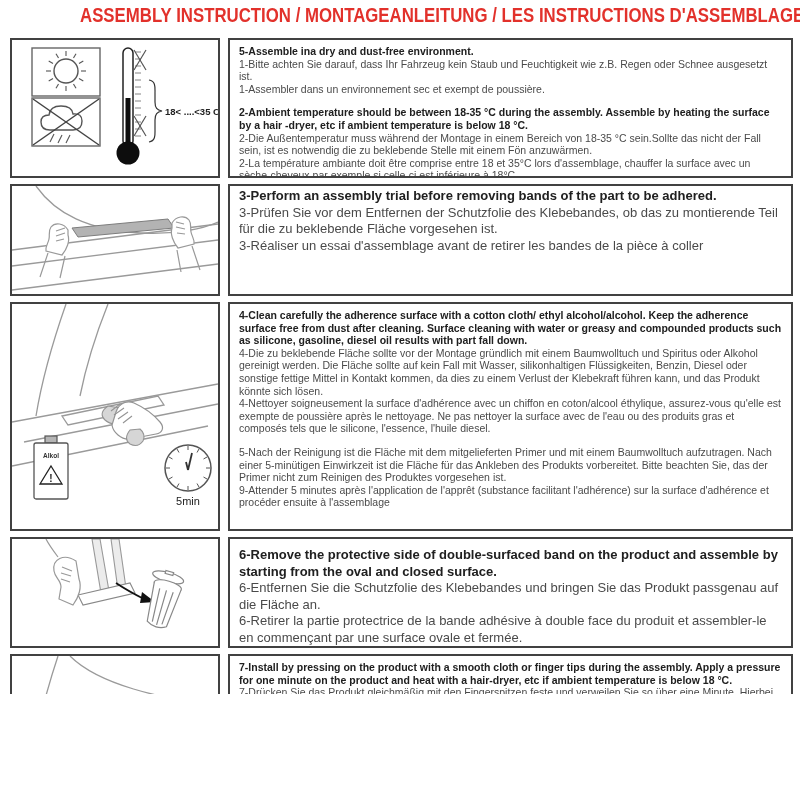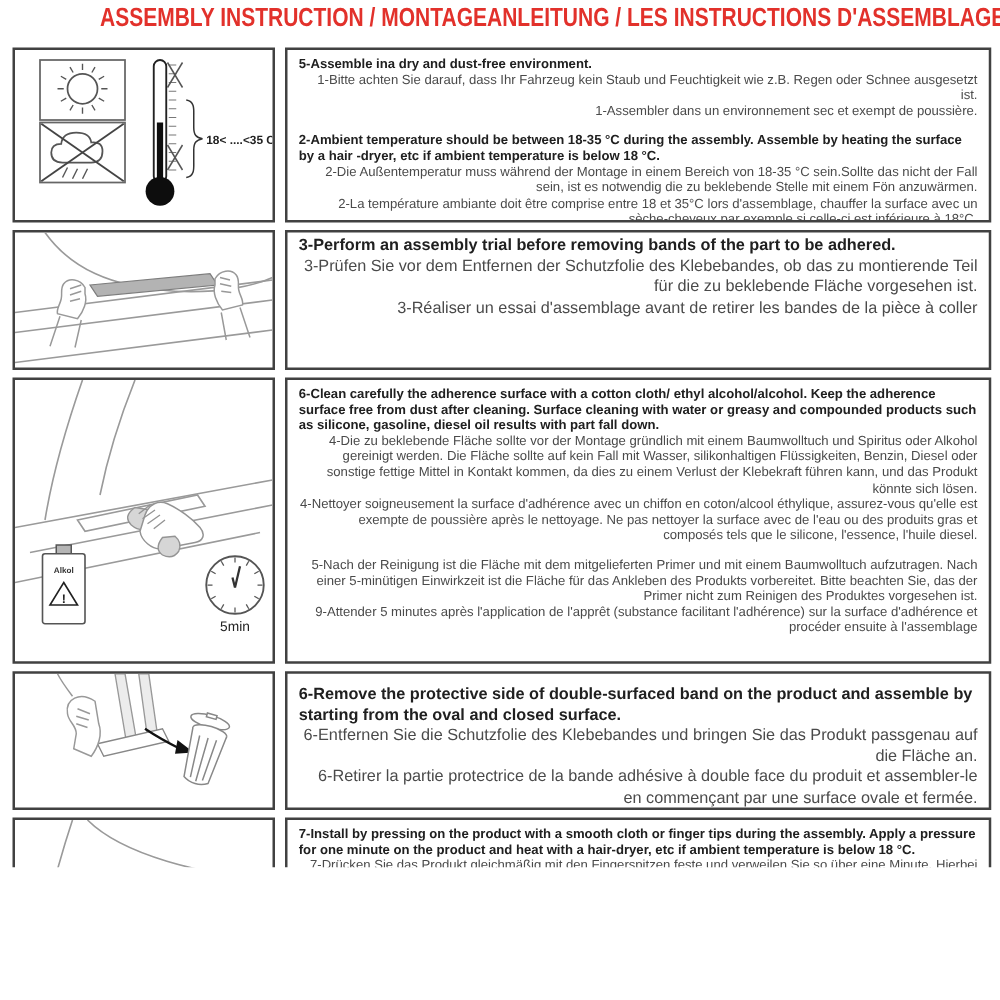--- a/index.html
+++ b/index.html
@@ -6,21 +6,21 @@
   .page{position:relative;width:800px;height:694px;background:#fff;overflow:hidden;
         font-family:"Liberation Sans", sans-serif;}
   .title{position:absolute;top:3px;left:0;right:0;text-align:center;white-space:nowrap;
          font-size:21px;font-weight:800;color:#e2312b;transform:scaleX(.8);letter-spacing:0;}
   .cell{position:absolute;border:2px solid #414141;background:#fff;box-sizing:border-box;}
   .icon-cell{left:10px;width:210px;overflow:hidden;}
   .text-cell{left:228px;width:565px;padding:5px 9px;overflow:hidden;color:#4a4a4a;}
   .small{font-size:10.5px;line-height:1.2;}
   .big{font-size:13px;line-height:1.27;}
   .en{font-weight:bold;color:#202020;}
-  .ln{color:#4a4a4a;text-align:right;}
+  .ln{color:#4a4a4a;}
   .sec + .sec{margin-top:11px;}
   .vpad16{padding-top:2px;}
   .vpad8{padding-top:8px;}
   .logo{position:absolute;left:650px;top:746px;width:146px;height:52px;background:#fff;
         display:flex;align-items:center;justify-content:flex-end;
         font-family:"DejaVu Sans", sans-serif;font-weight:bold;font-size:44px;letter-spacing:-3px;flex-direction:column;}
   .logo span{-webkit-text-stroke:1.3px currentColor;}
   .lb{color:#101010;}
   .lr{color:#da251c;}
   svg{display:block;}
@@ -179,21 +179,21 @@
             <line x1="-11" y1="-19" x2="-9" y2="-15.5"></line>
         </g>
         <line x1="0" y1="2" x2="4" y2="-15" stroke="#333" stroke-width="1.8"></line>
         <line x1="0" y1="2" x2="-2" y2="-6" stroke="#333" stroke-width="1.8"></line>
         <text x="0" y="37" text-anchor="middle" font-size="11" fill="#222">5min</text>
       </g>
     </svg>
   </div>
   <div class="cell text-cell small" style="top:302px;height:229px">
     <div class="sec">
-      <div class="en">6-Clean carefully the adherence surface with a cotton cloth/ ethyl alcohol/alcohol. Keep the adherence surface free from dust after cleaning. Surface cleaning with water or greasy and compounded products such as silicone, gasoline, diesel oil results with part fall down.</div>
+      <div class="en">4-Clean carefully the adherence surface with a cotton cloth/ ethyl alcohol/alcohol. Keep the adherence surface free from dust after cleaning. Surface cleaning with water or greasy and compounded products such as silicone, gasoline, diesel oil results with part fall down.</div>
       <div class="ln">4-Die zu beklebende Fläche sollte vor der Montage gründlich mit einem Baumwolltuch und Spiritus oder Alkohol gereinigt werden. Die Fläche sollte auf kein Fall mit Wasser, silikonhaltigen Flüssigkeiten, Benzin, Diesel oder sonstige fettige Mittel in Kontakt kommen, da dies zu einem Verlust der Klebekraft führen kann, und das Produkt könnte sich lösen.</div>
       <div class="ln">4-Nettoyer soigneusement la surface d'adhérence avec un chiffon en coton/alcool éthylique, assurez-vous qu'elle est exempte de poussière après le nettoyage. Ne pas nettoyer la surface avec de l'eau ou des produits gras et composés tels que le silicone, l'essence, l'huile diesel.</div>
     </div>
     <div class="sec">
       <div class="ln">5-Nach der Reinigung ist die Fläche mit dem mitgelieferten Primer und mit einem Baumwolltuch aufzutragen. Nach einer 5-minütigen Einwirkzeit ist die Fläche für das Ankleben des Produkts vorbereitet. Bitte beachten Sie, das der Primer nicht zum Reinigen des Produktes vorgesehen ist.</div>
       <div class="ln">9-Attender 5 minutes après l'application de l'apprêt (substance facilitant l'adhérence) sur la surface d'adhérence et procéder ensuite à l'assemblage</div>
     </div>
   </div>
 
   <div class="cell icon-cell" style="top:537px;height:111px">

